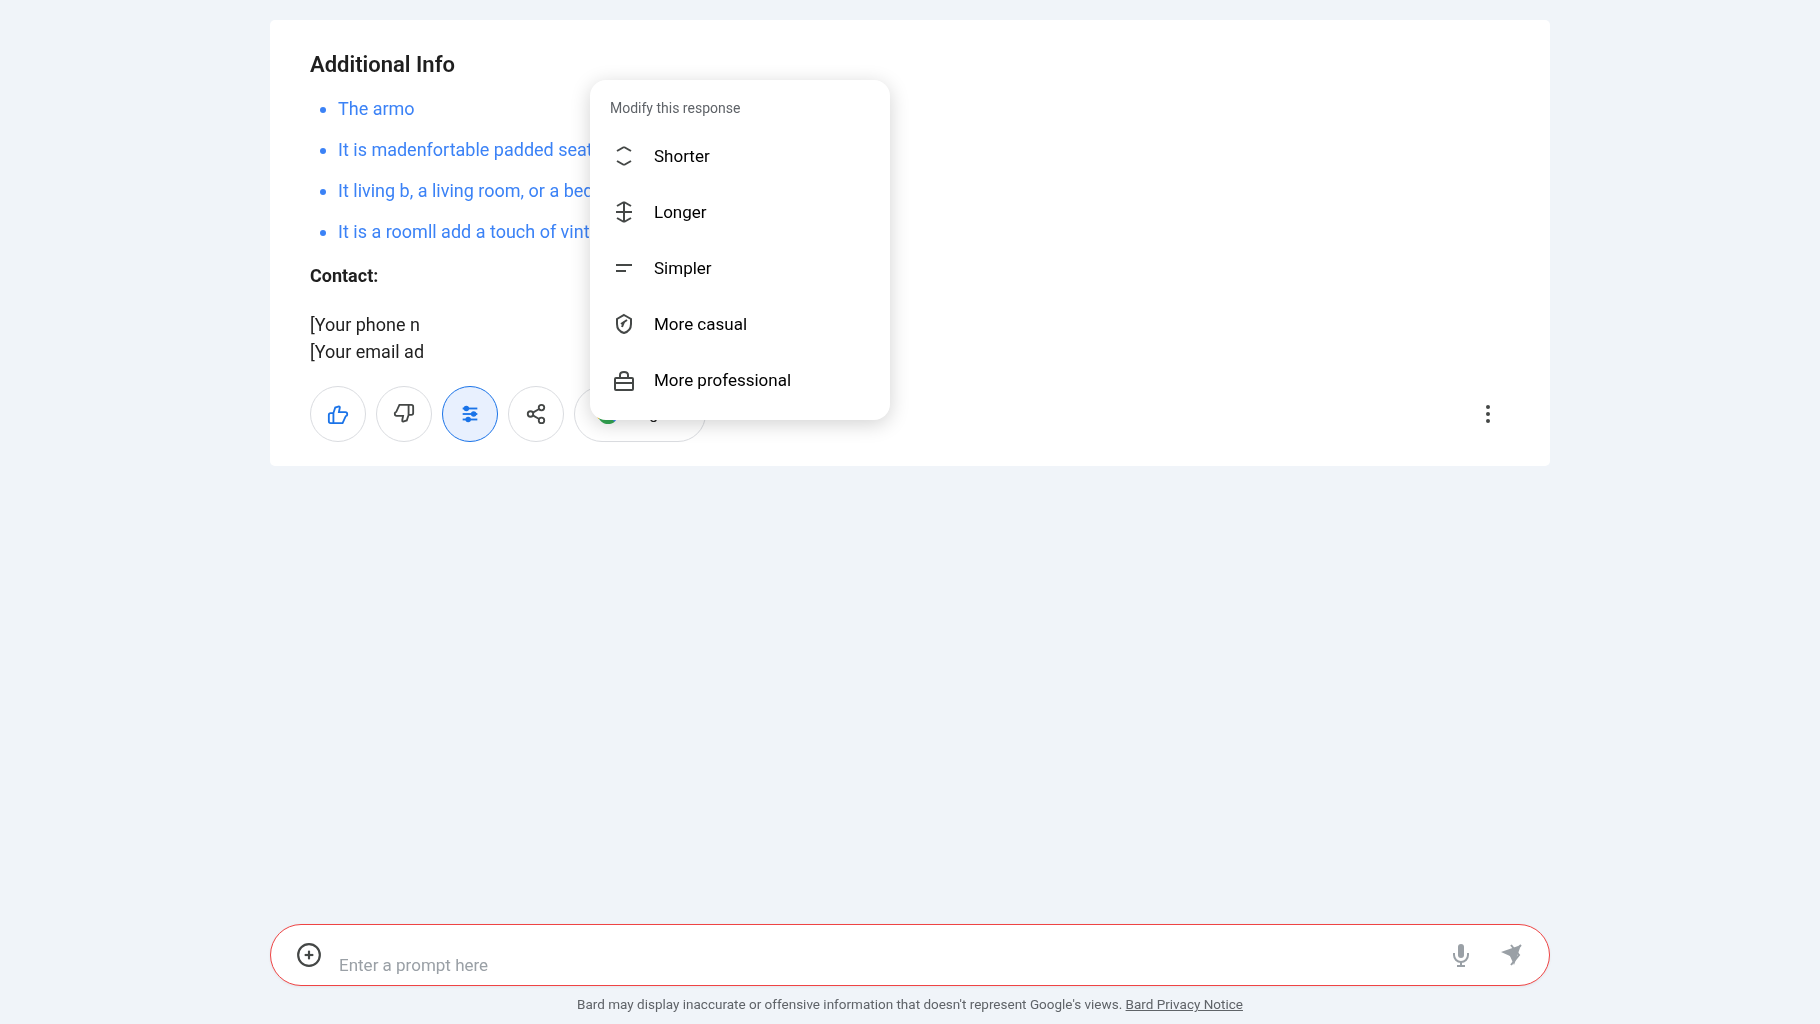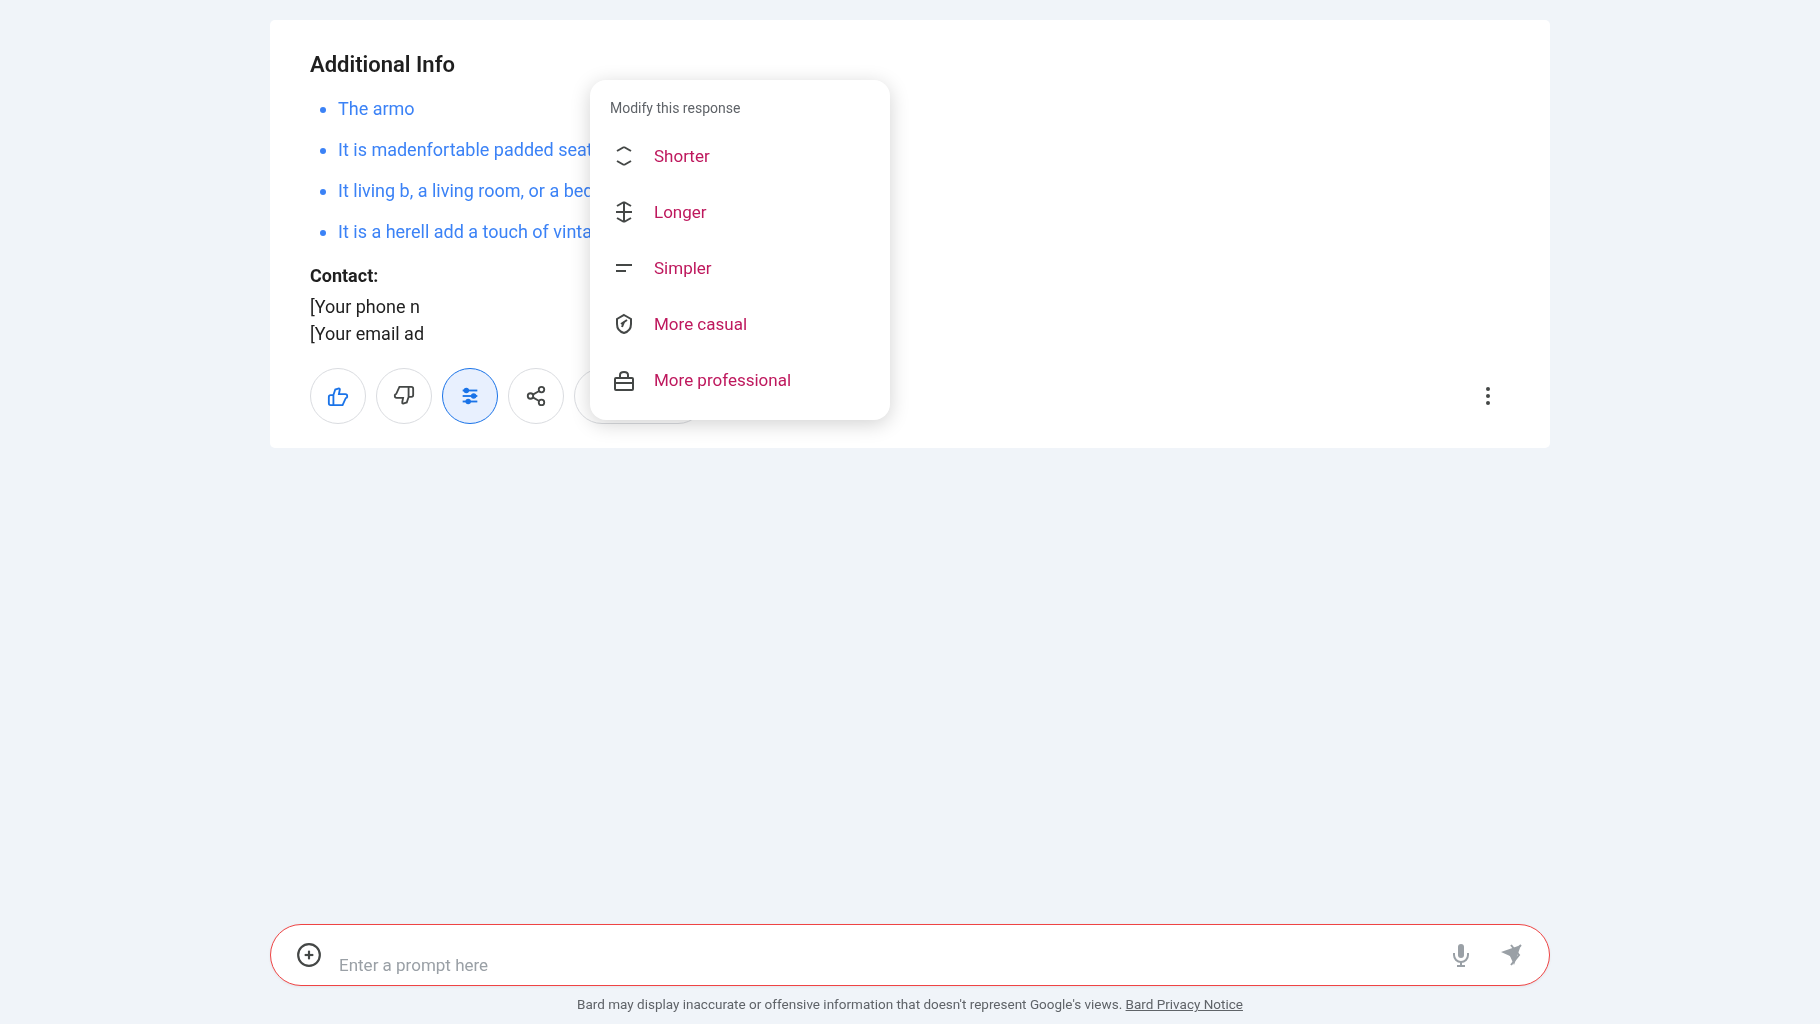--- a/index.html
+++ b/index.html
@@ -61,21 +61,21 @@
     }
 
     .contact-section {
       margin-top: 10px;
     }
 
     .contact-heading {
       font-size: 18px;
       font-weight: 700;
       color: #1f1f1f;
-      margin-bottom: 10px;
+      margin-bottom: 28px;
     }
 
     .contact-line {
       font-size: 18px;
       color: #1f1f1f;
       margin-bottom: 6px;
     }
 
     
     .action-buttons {
@@ -162,21 +162,21 @@
       font-weight: 400;
     }
 
     .modify-item {
       display: flex;
       align-items: center;
       gap: 16px;
       padding: 14px 20px;
       cursor: pointer;
       font-size: 17px;
-      color: #be185d;
+      color: #000000;
       transition: background 0.1s;
     }
 
     .modify-item-icon {
       width: 28px;
       height: 28px;
       display: flex;
       align-items: center;
       justify-content: center;
       color: #444746;
@@ -289,21 +289,21 @@
         <li>
           <span>The armo</span>
         </li>
         <li>
           <span>It is made</span><span>nfortable padded seat.</span>
         </li>
         <li>
           <span>It living b</span><span>, a living room, or a bedroom.</span>
         </li>
         <li>
-          <span>It is a here</span><span>ll add a touch of vintage style to your home.</span>
+          <span>It is a room</span><span>ll add a touch of vintage style to your home.</span>
         </li>
       </ul>
 
       <div class="contact-section">
         <div class="contact-heading">Contact:</div>
         <div class="contact-line">[Your phone n</div>
         <div class="contact-line">[Your email ad</div>
       </div>
 
       <div class="modify-dropdown">

